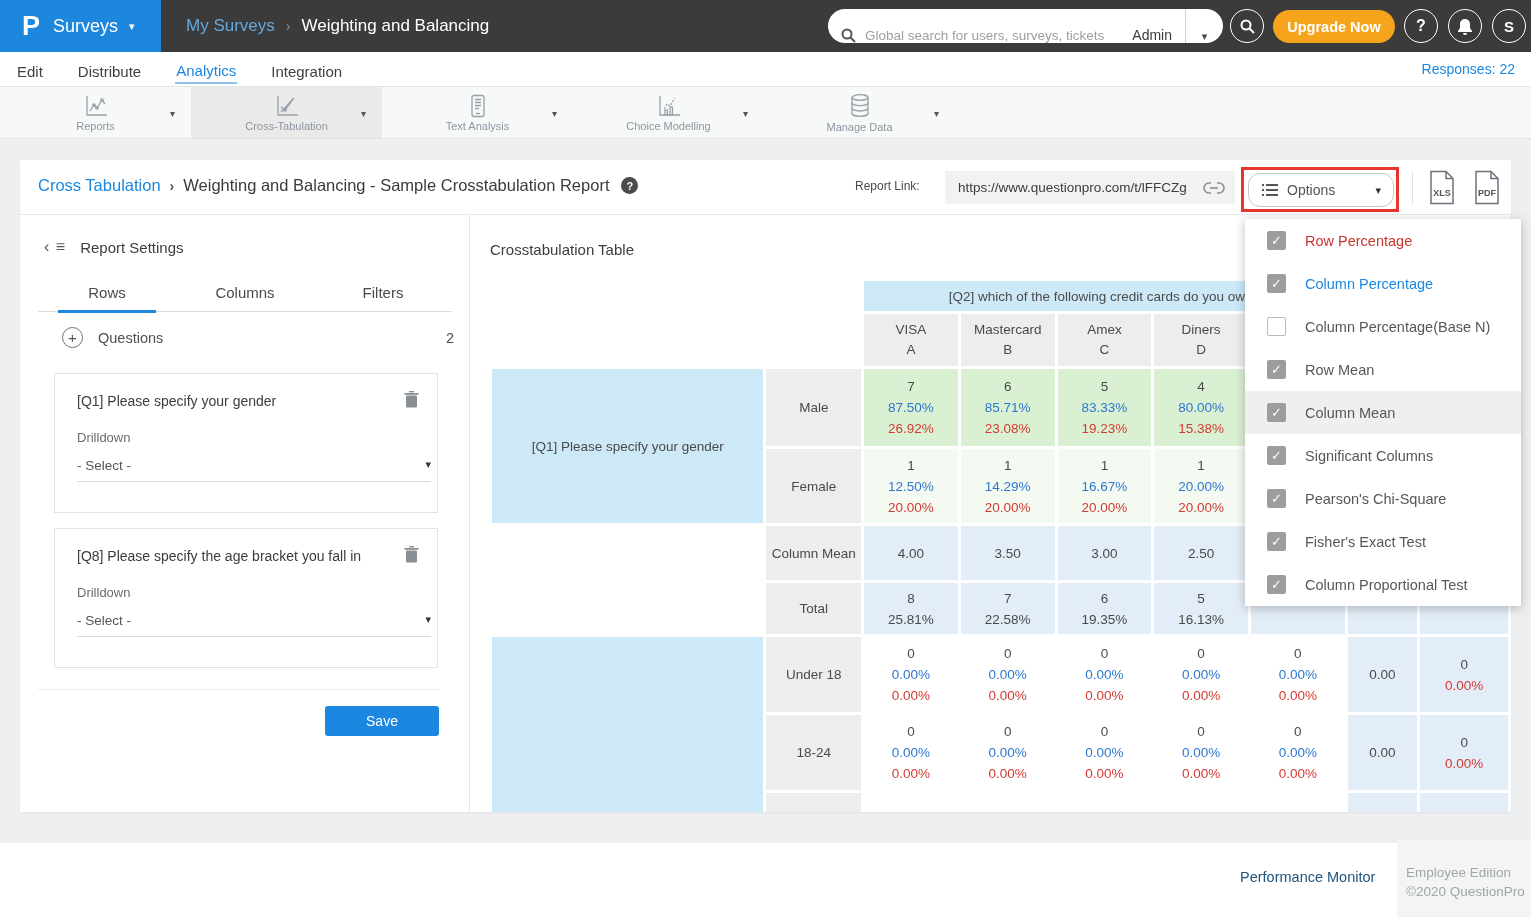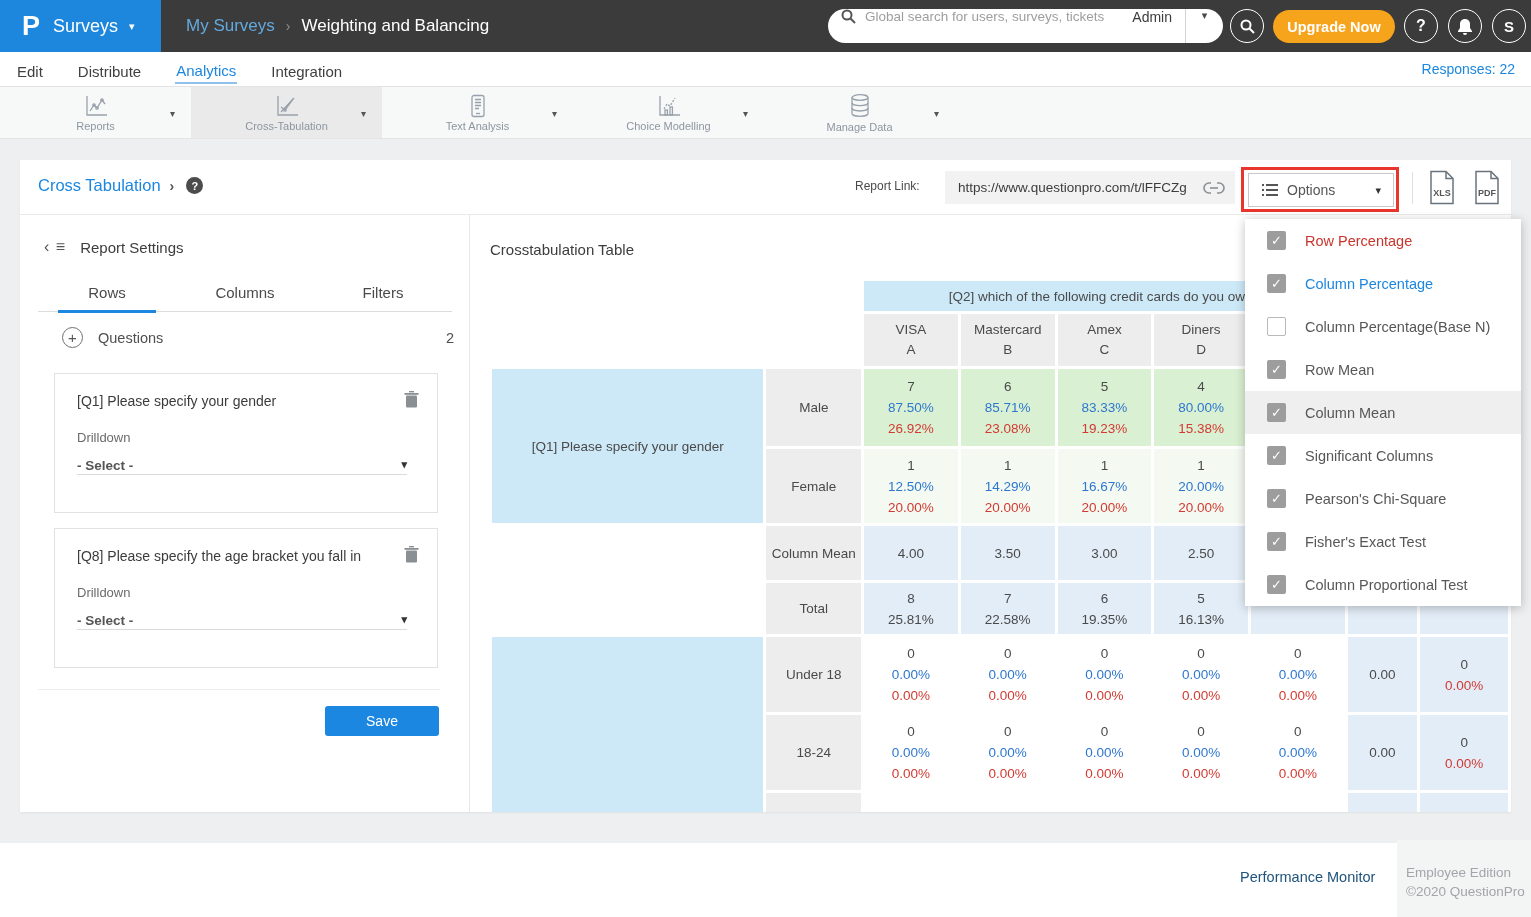--- a/index.html
+++ b/index.html
@@ -8,21 +8,21 @@
 
   
   .topbar{position:absolute;left:0;top:0;width:100%;height:52px;background:#3b3b3b;}
   .logo{position:absolute;left:0;top:0;width:161px;height:52px;background:#1c87dd;color:#fff;display:flex;align-items:center;}
   .logo .glyph{font-size:27px;font-weight:bold;margin-left:22px;}
   .logo .prod{font-size:18px;margin-left:13px;}
   .logo .lcaret{margin-left:11px;font-size:11px;}
   .crumbs{position:absolute;left:186px;top:0;height:52px;display:flex;align-items:center;font-size:17px;color:#fff;gap:11px;}
   .crumbs .parent{color:#64a9de;}
   .crumbs .sep{color:#909090;font-size:14px;}
-  .search{position:absolute;left:828px;top:9px;width:395px;height:34px;background:#fff;border-radius:17px;display:flex;align-items:flex-start;overflow:hidden;}
+  .search{position:absolute;left:828px;top:9px;width:395px;height:34px;background:#fff;border-radius:17px;display:flex;align-items:flex-end;overflow:hidden;}
   .search input{border:0;outline:0;flex:1;font-size:13.5px;color:#333;margin-left:9px;background:transparent;font-family:inherit;}
   .search input::placeholder{color:#9e9e9e;}
   .scope{font-size:14px;color:#3c3c3c;padding:0 13px 0 4px;}
   .scope-div{width:1px;height:34px;background:#d2d2d2;}
   .scope-caret{width:37px;text-align:center;font-size:11px;color:#4a4a4a;}
   .srch-ico{margin-left:13px;}
   .cbtn{position:absolute;top:9px;width:34px;height:34px;border:1.5px solid #fff;border-radius:50%;display:flex;align-items:center;justify-content:center;color:#fff;}
   #cbtn-search{left:1230px;}
   .upgrade{position:absolute;left:1273px;top:10px;width:122px;height:33px;border-radius:17px;background:#f7a41d;color:#fff;font-weight:bold;font-size:14.5px;display:flex;align-items:center;justify-content:center;}
   #cbtn-help{left:1404px;font-weight:bold;font-size:16px;}
@@ -48,21 +48,21 @@
   .phead{position:absolute;left:0;top:0;width:100%;height:55px;border-bottom:1px solid #eaeaea;}
   .pcrumb{position:absolute;left:18px;top:16px;font-size:16.5px;display:flex;gap:9px;align-items:center;}
   .pcrumb .plink{color:#1b87e0;cursor:pointer;}
   .pcrumb .psep{color:#555;font-weight:bold;font-size:14px;}
   .pcrumb .ptitle{color:#3b3b3b;}
   .help-dot{width:17px;height:17px;border-radius:50%;background:#4c4c4c;color:#fff;font-size:11px;font-weight:bold;display:flex;align-items:center;justify-content:center;margin-left:3px;}
   .rlabel{position:absolute;left:835px;top:19px;font-size:12px;color:#4a4a4a;}
   .rinput{position:absolute;left:925px;top:11px;width:290px;height:33px;background:#f2f2f2;display:flex;align-items:center;}
   .rinput input{flex:1;border:0;outline:0;background:transparent;font-size:13.5px;color:#3c3c3c;padding:0 4px 0 13px;font-family:inherit;}
   .rinput .linkico{margin-right:10px;}
-  .options{position:absolute;left:1228px;top:13px;width:146px;height:34px;border:1px solid #c8c8c8;border-radius:0;background:#fff;display:flex;align-items:center;cursor:pointer;}
+  .options{position:absolute;left:1228px;top:13px;width:146px;height:34px;border:1px solid #c8c8c8;border-radius:12px;background:#fff;display:flex;align-items:center;cursor:pointer;}
   .options .olbl{margin-left:9px;font-size:14px;color:#555;}
   .options .oicon{margin-left:13px;}
   .options .ocaret{margin-left:auto;margin-right:12px;font-size:11px;color:#333;}
   .red-box{position:absolute;left:1221px;top:7px;width:158px;height:45px;border:3px solid #e8352e;z-index:40;pointer-events:none;}
   .vsep{position:absolute;left:1392px;top:12px;width:1px;height:32px;background:#e0e0e0;}
   .exports{position:absolute;left:1408px;top:10px;display:flex;gap:17px;}
 
   
   .settings{position:absolute;left:0;top:55px;width:450px;height:597px;border-right:1px solid #e8e8e8;}
   .rs-head{position:absolute;left:24px;top:23px;display:flex;align-items:center;gap:14px;font-size:15px;color:#3d3d3d;}
@@ -71,21 +71,21 @@
   .rs-tab{flex:1;text-align:center;font-size:15px;color:#4a4a4a;line-height:30px;position:relative;cursor:pointer;}
   .rs-tab.active::after{content:"";position:absolute;left:20px;right:20px;bottom:-2px;height:3px;background:#1b87e0;}
   .qrow{position:absolute;left:42px;top:112px;width:392px;display:flex;align-items:center;}
   .qplus{width:21px;height:21px;border:1.5px solid #707070;border-radius:50%;color:#555;display:flex;align-items:center;justify-content:center;font-size:15px;cursor:pointer;}
   .qlbl{margin-left:15px;font-size:14.5px;color:#4f4f4f;}
   .qcount{margin-left:auto;font-size:14.5px;color:#4f4f4f;}
   .qcard{position:absolute;left:34px;width:384px;height:140px;border:1px solid #e2e2e2;}
   .qcard .qtitle{margin:19px 46px 0 22px;font-size:14px;color:#3c3c3c;}
   .qcard .trash{position:absolute;right:18px;top:17px;cursor:pointer;}
   .qcard .drill{margin:21px 0 0 22px;font-size:13px;color:#6b6b6b;}
-  .qcard .qselect{margin:13px 30px 0 22px;border-bottom:1px solid #dcdcdc;padding-bottom:1px;display:flex;font-size:13.5px;color:#555;cursor:pointer;font-weight:bold;}
+  .qcard .qselect{margin:13px 6px 0 22px;border-bottom:1px solid #dcdcdc;padding-bottom:8px;display:flex;font-size:13.5px;color:#555;cursor:pointer;}
   .qcard .scaret{margin-left:auto;font-size:11px;color:#333;}
   .sdivider{position:absolute;left:18px;top:474px;width:402px;border-top:1px solid #ededed;}
   .save{position:absolute;left:305px;top:491px;width:114px;height:30px;background:#1b87e0;border-radius:3px;color:#fff;font-size:14px;display:flex;align-items:center;justify-content:center;cursor:pointer;}
 
   
   .tarea{position:absolute;left:450px;top:55px;width:1041px;height:597px;overflow:hidden;}
   .ttitle{position:absolute;left:20px;top:26px;font-size:15px;color:#3d3d3d;}
   table.ct{position:absolute;left:19px;top:63px;border-collapse:separate;border-spacing:3px;table-layout:fixed;}
   table.ct td{padding:0;text-align:center;vertical-align:middle;font-size:13.5px;color:#4a4a4a;}
   .band{background:#cde9f8;font-size:14px;color:#36474f;}
@@ -235,20 +235,21 @@
       <span class="tcaret">▾</span>
     </div>
   </div>
 
 <div class="panel">
 
   <div class="phead">
     <div class="pcrumb">
       <span class="plink">Cross Tabulation</span>
       <span class="psep">›</span>
+      <span class="ptitle">Weighting and Balancing - Sample Crosstabulation Report</span>
       <span class="help-dot">?</span>
     </div>
     <div class="rlabel">Report Link:</div>
     <div class="rinput">
       <input value="https://www.questionpro.com/t/lFFCZg" style="">
       <span class="linkico">
         <svg width="22" height="12" viewBox="0 0 22 12" fill="none" stroke="#8a8f94" stroke-width="1.6">
             <path d="M8 1H6a5 5 0 000 10h2"></path>
             <path d="M14 1h2a5 5 0 010 10h-2"></path>
             <path d="M7 6h8"></path>

